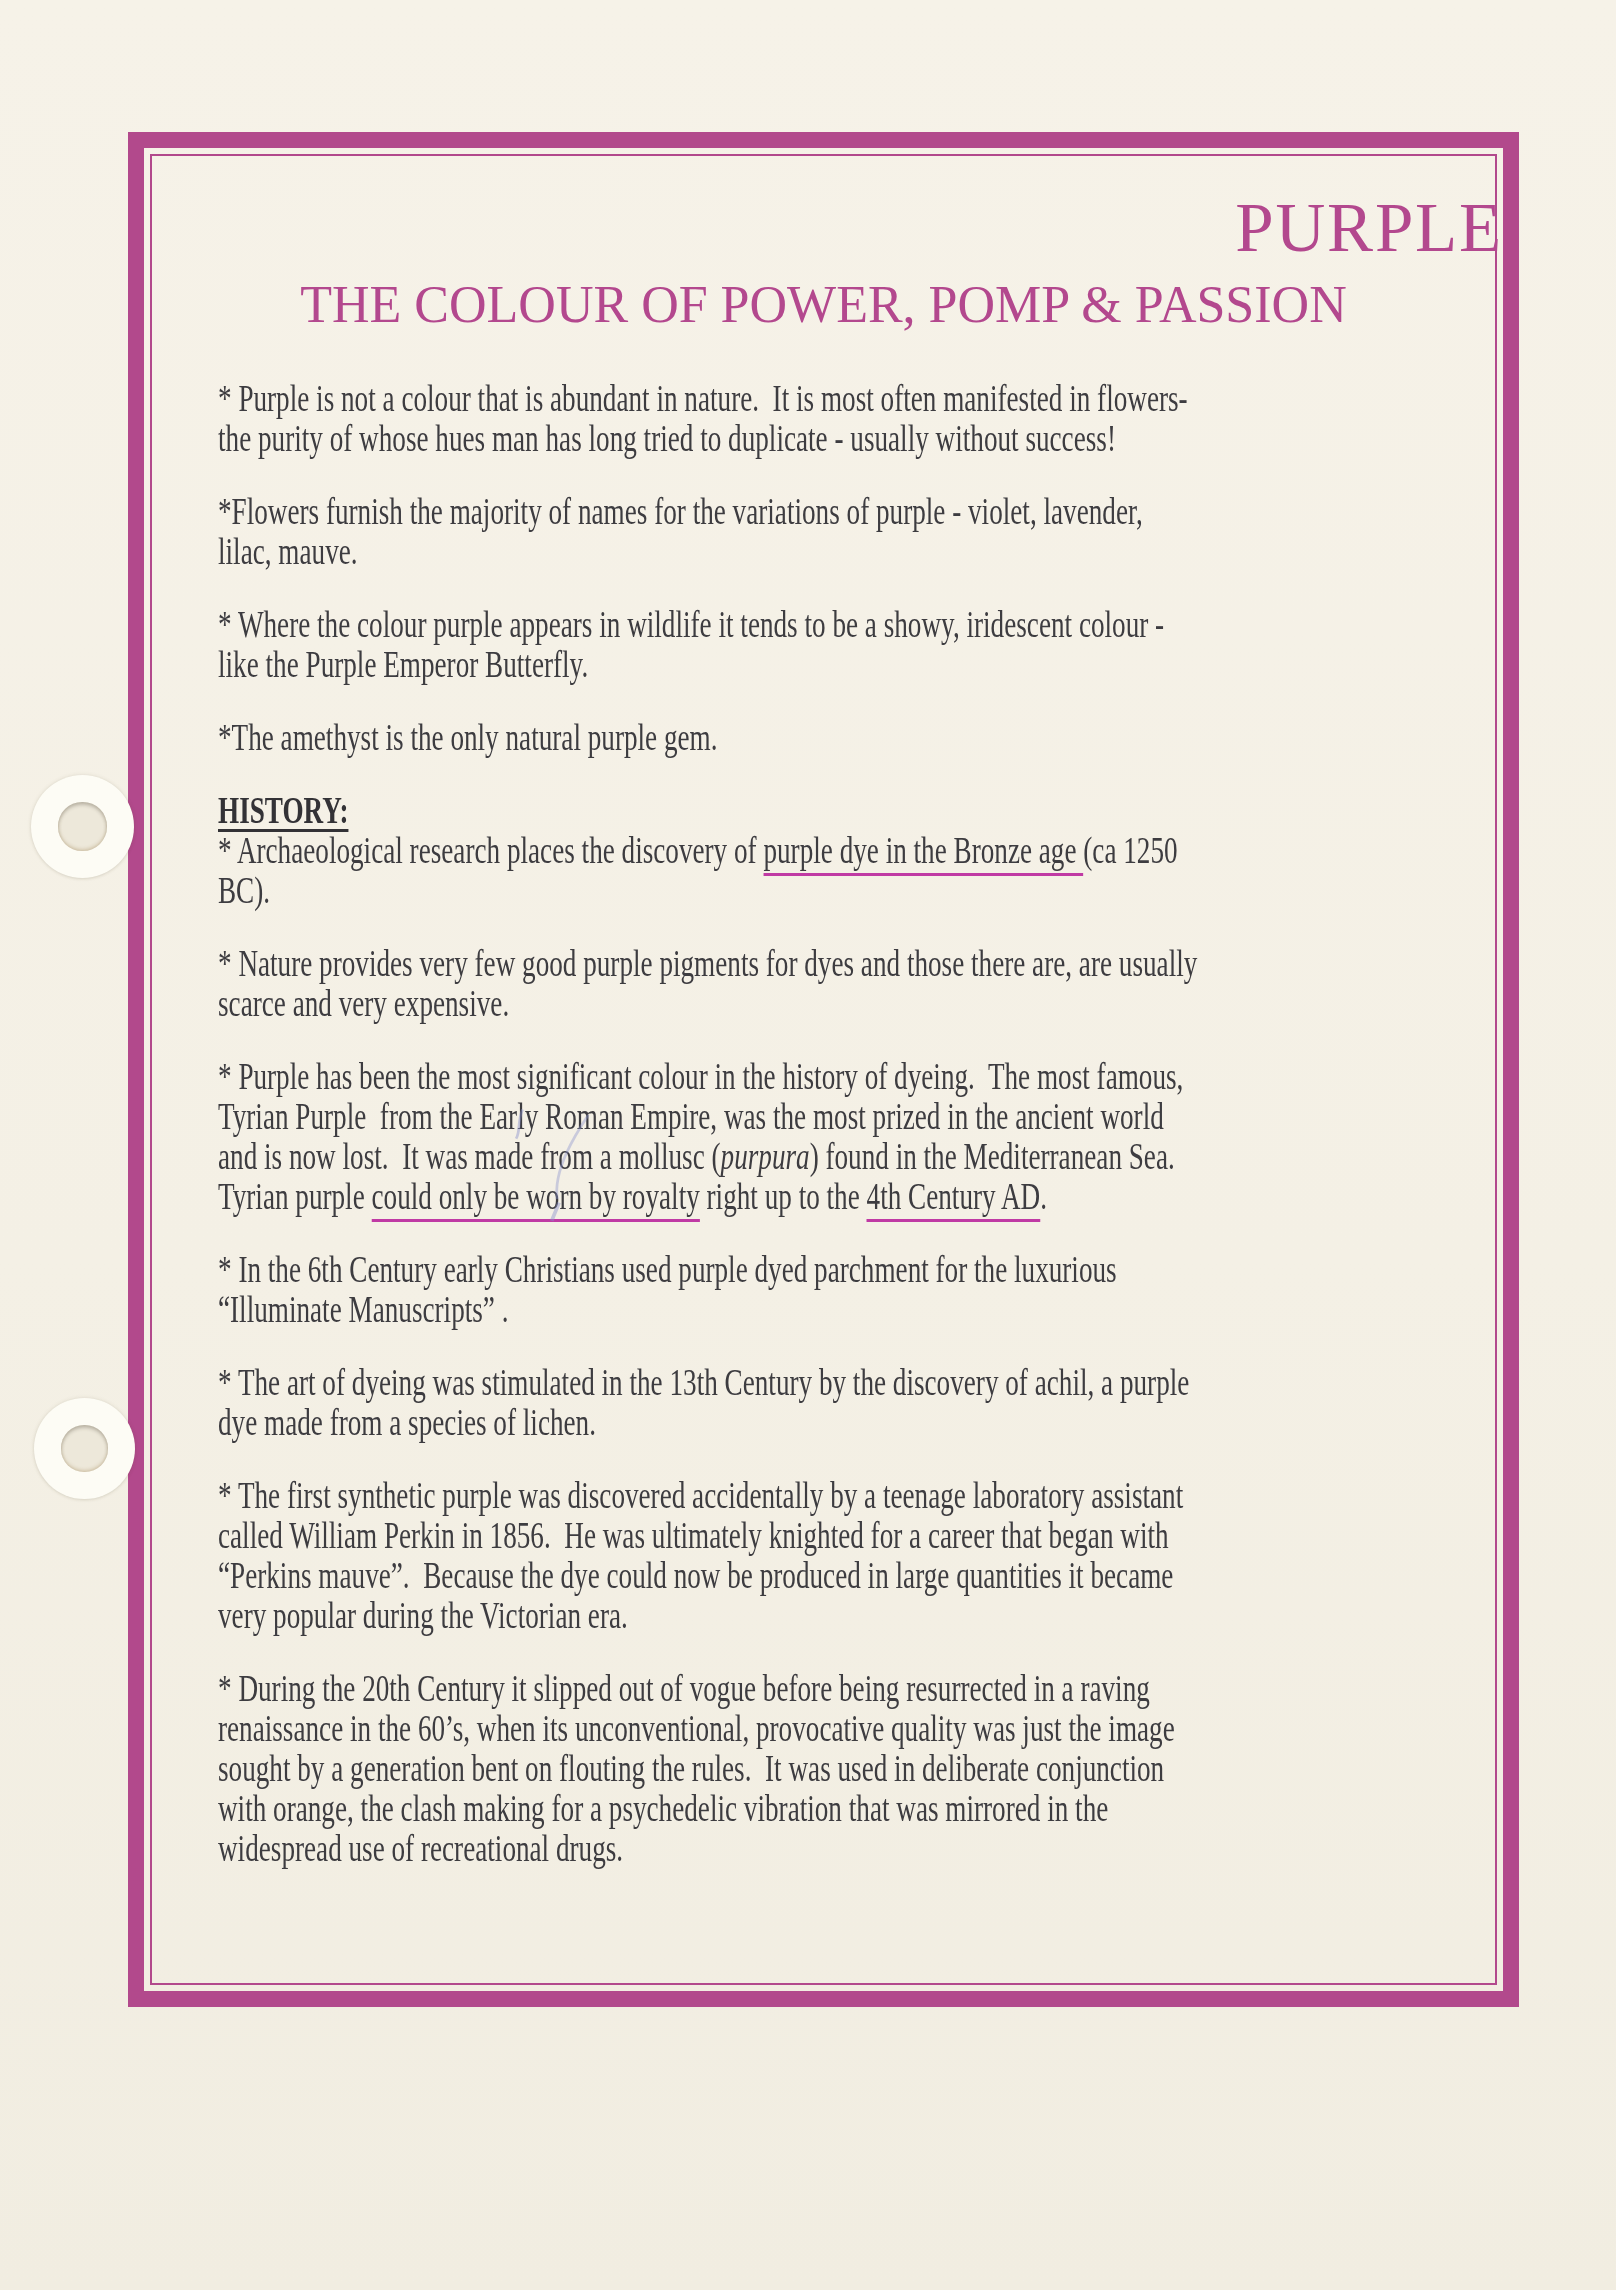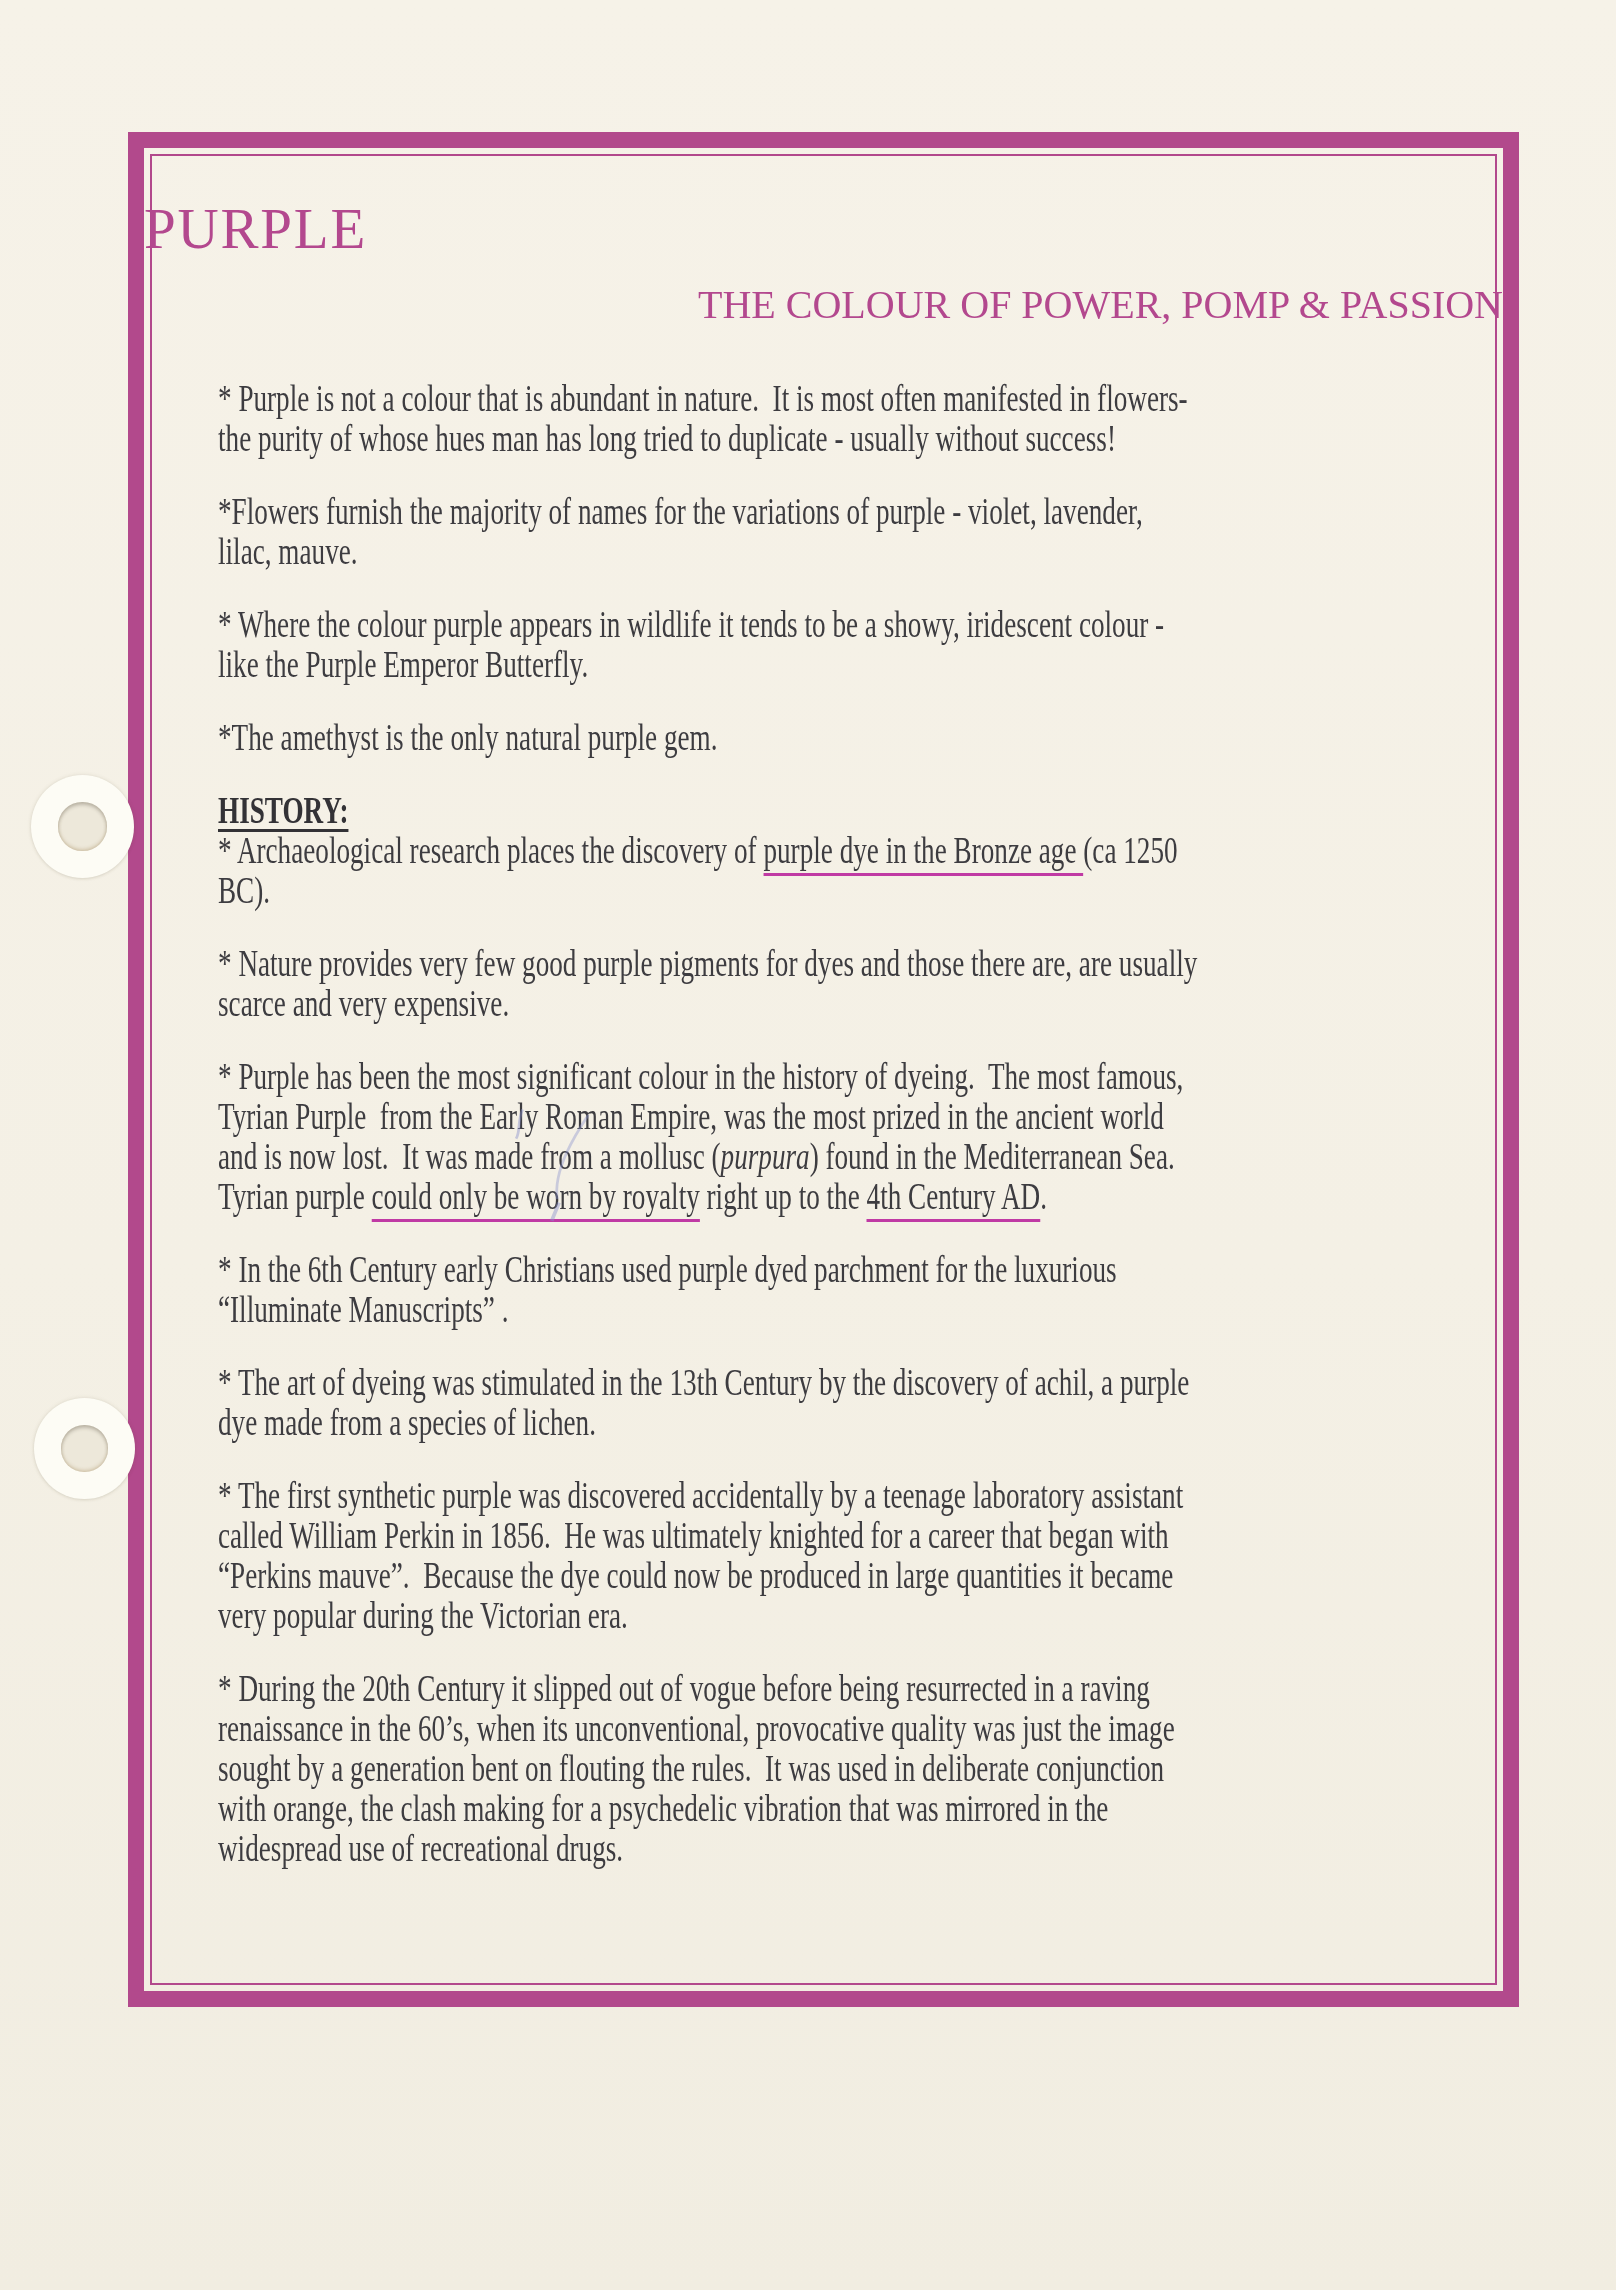--- a/index.html
+++ b/index.html
@@ -13,26 +13,26 @@
   
   .frame{
     position:absolute;left:128px;top:132px;width:1391px;height:1875px;
     box-sizing:border-box;border:16.4px solid #b2498c;
   }
   .frame-inner{
     position:absolute;inset:6.4px;border:2.7px solid #b2498c;pointer-events:none;
   }
   .page-title{
     position:absolute;left:0;right:0;top:35px;margin:0;
-    text-align:left;font-size:57px;line-height:91px;font-weight:400;
+    text-align:right;font-size:69px;line-height:91px;font-weight:400;
     color:#b3488e;letter-spacing:1.8px;
   }
   .page-subtitle{
     position:absolute;left:0;right:0;top:128px;margin:0;
-    text-align:right;font-size:40px;line-height:57px;font-weight:400;
+    text-align:center;font-size:52px;line-height:57px;font-weight:400;
     color:#b3488e;letter-spacing:0px;
   }
   .body-text{
     position:absolute;left:74px;top:230px;width:1791px;
     transform:scaleX(0.715);transform-origin:0 0;
     font-size:38px;line-height:40px;color:#3d3c40;
     white-space:pre-wrap;
   }
   .para{margin:0 0 33px 0;}
   .para.heading{margin:0;font-weight:700;color:#333236;}

